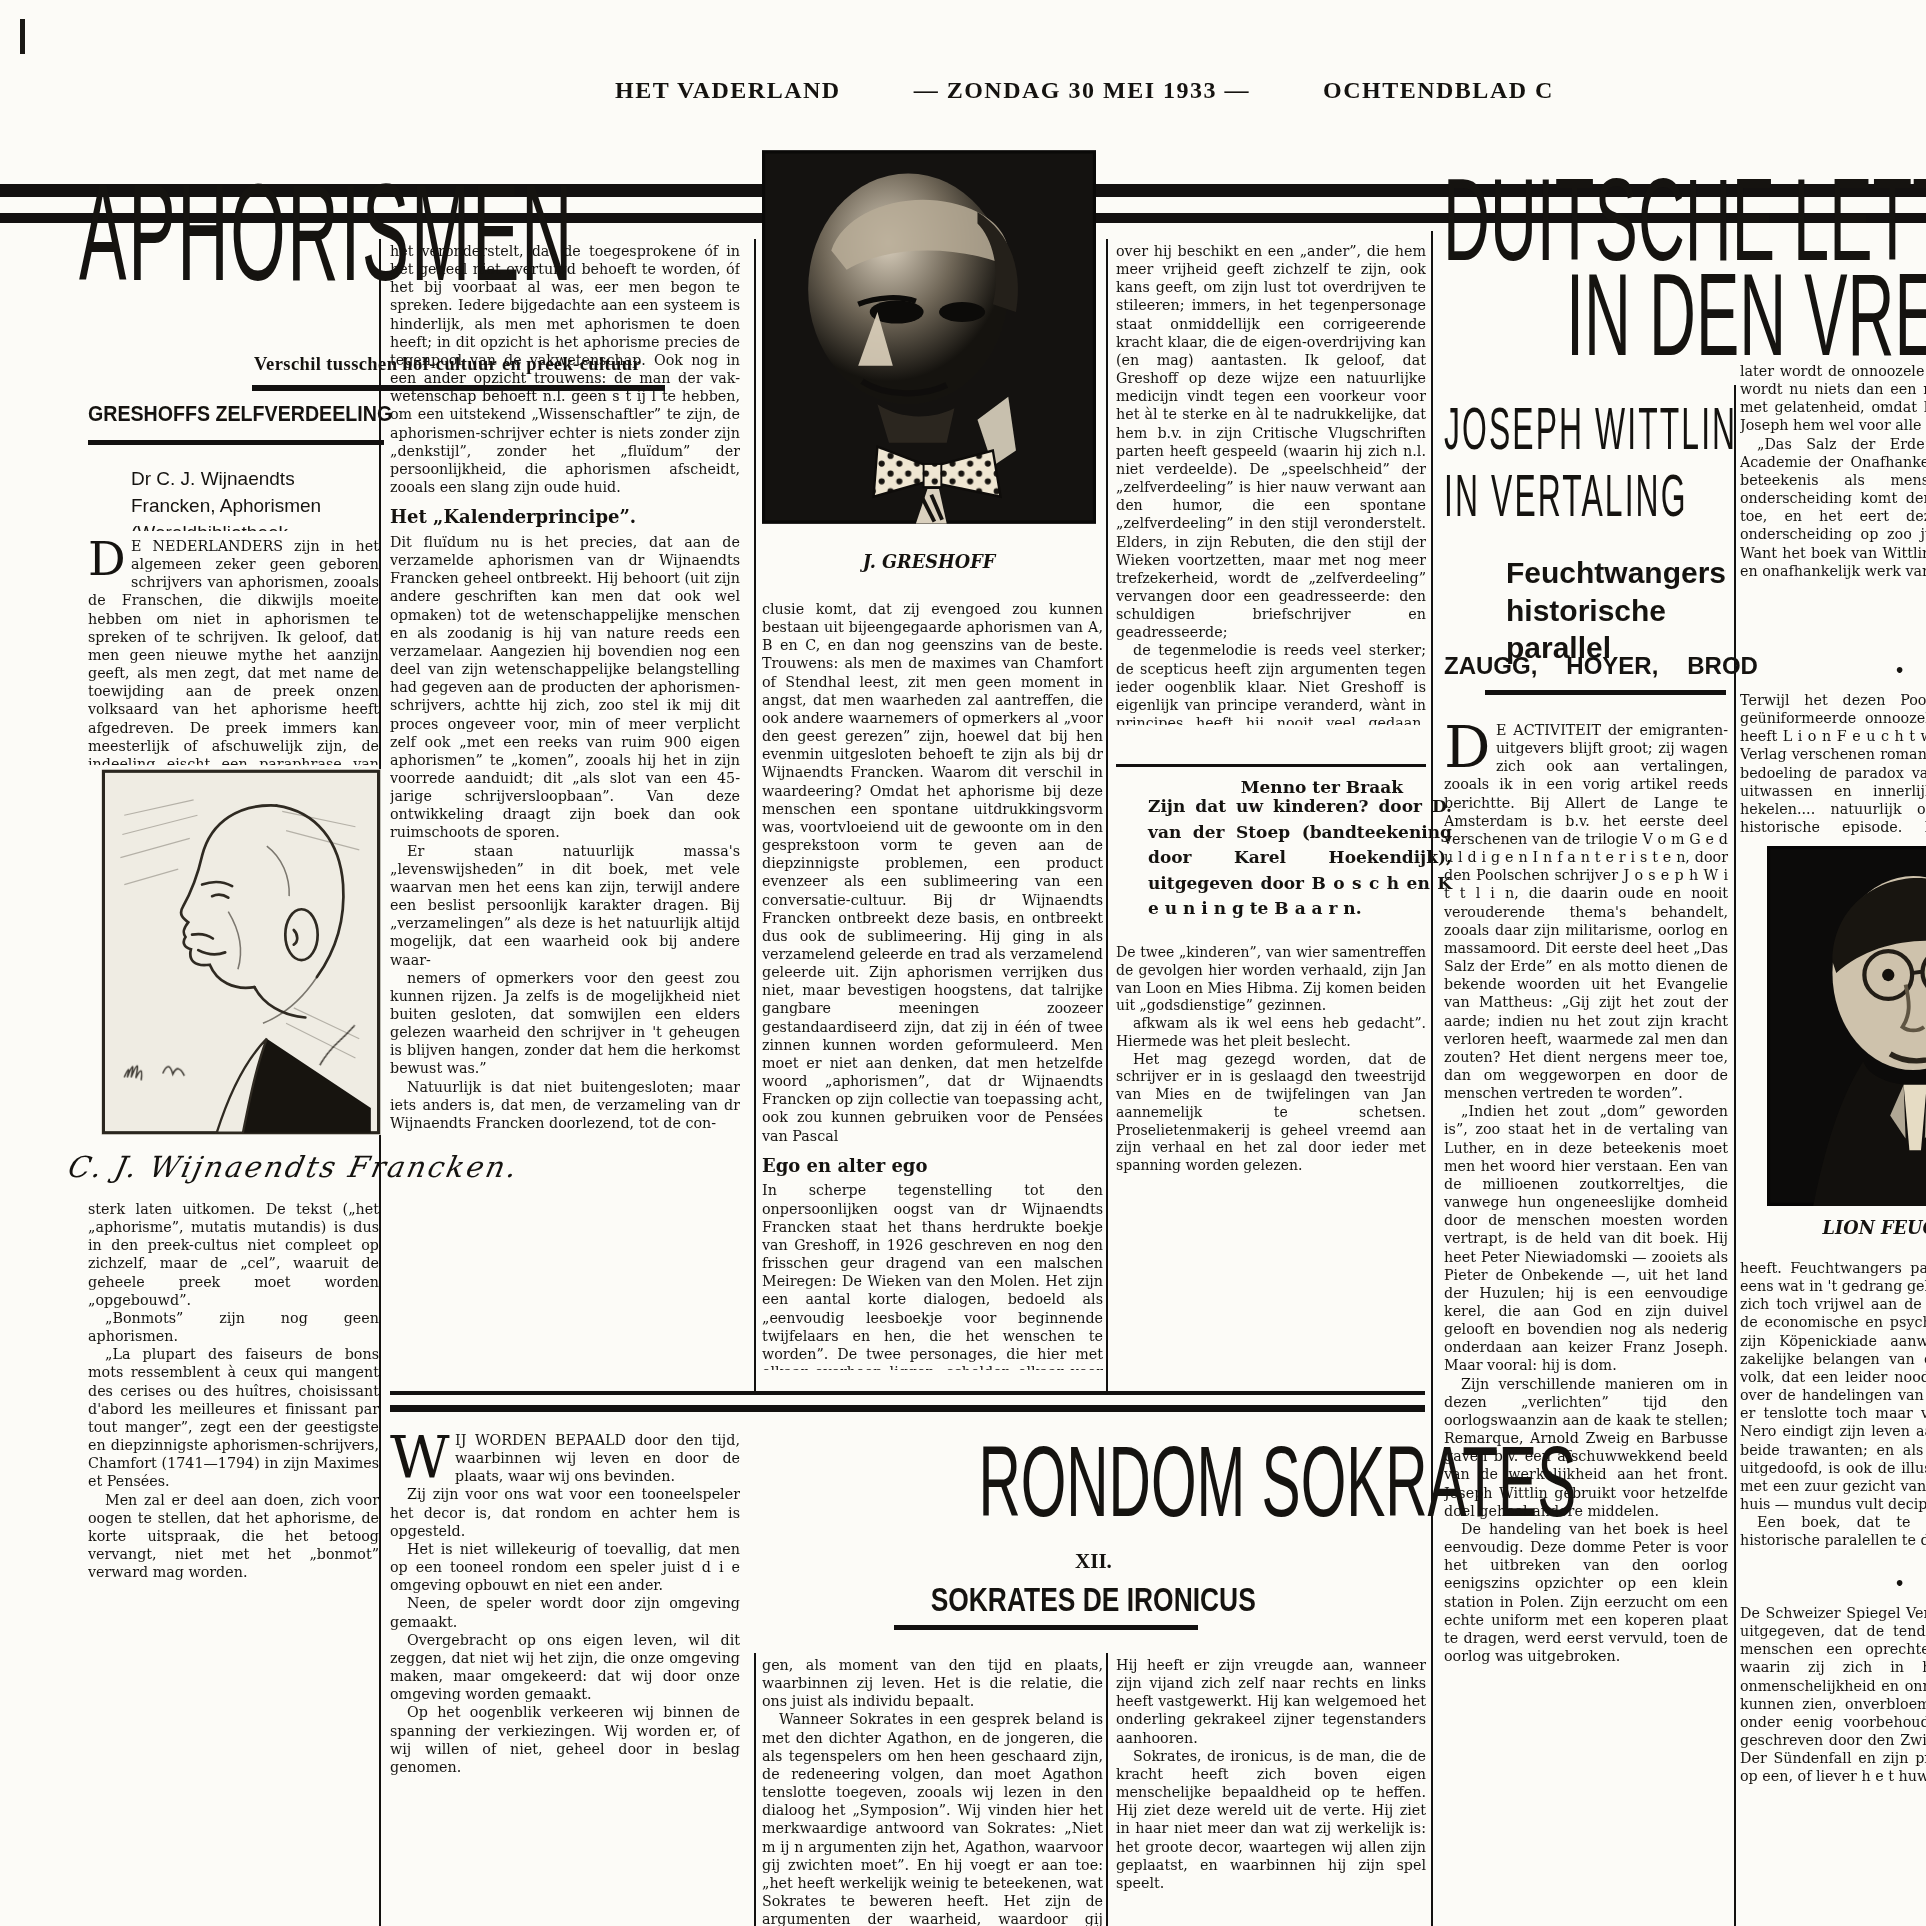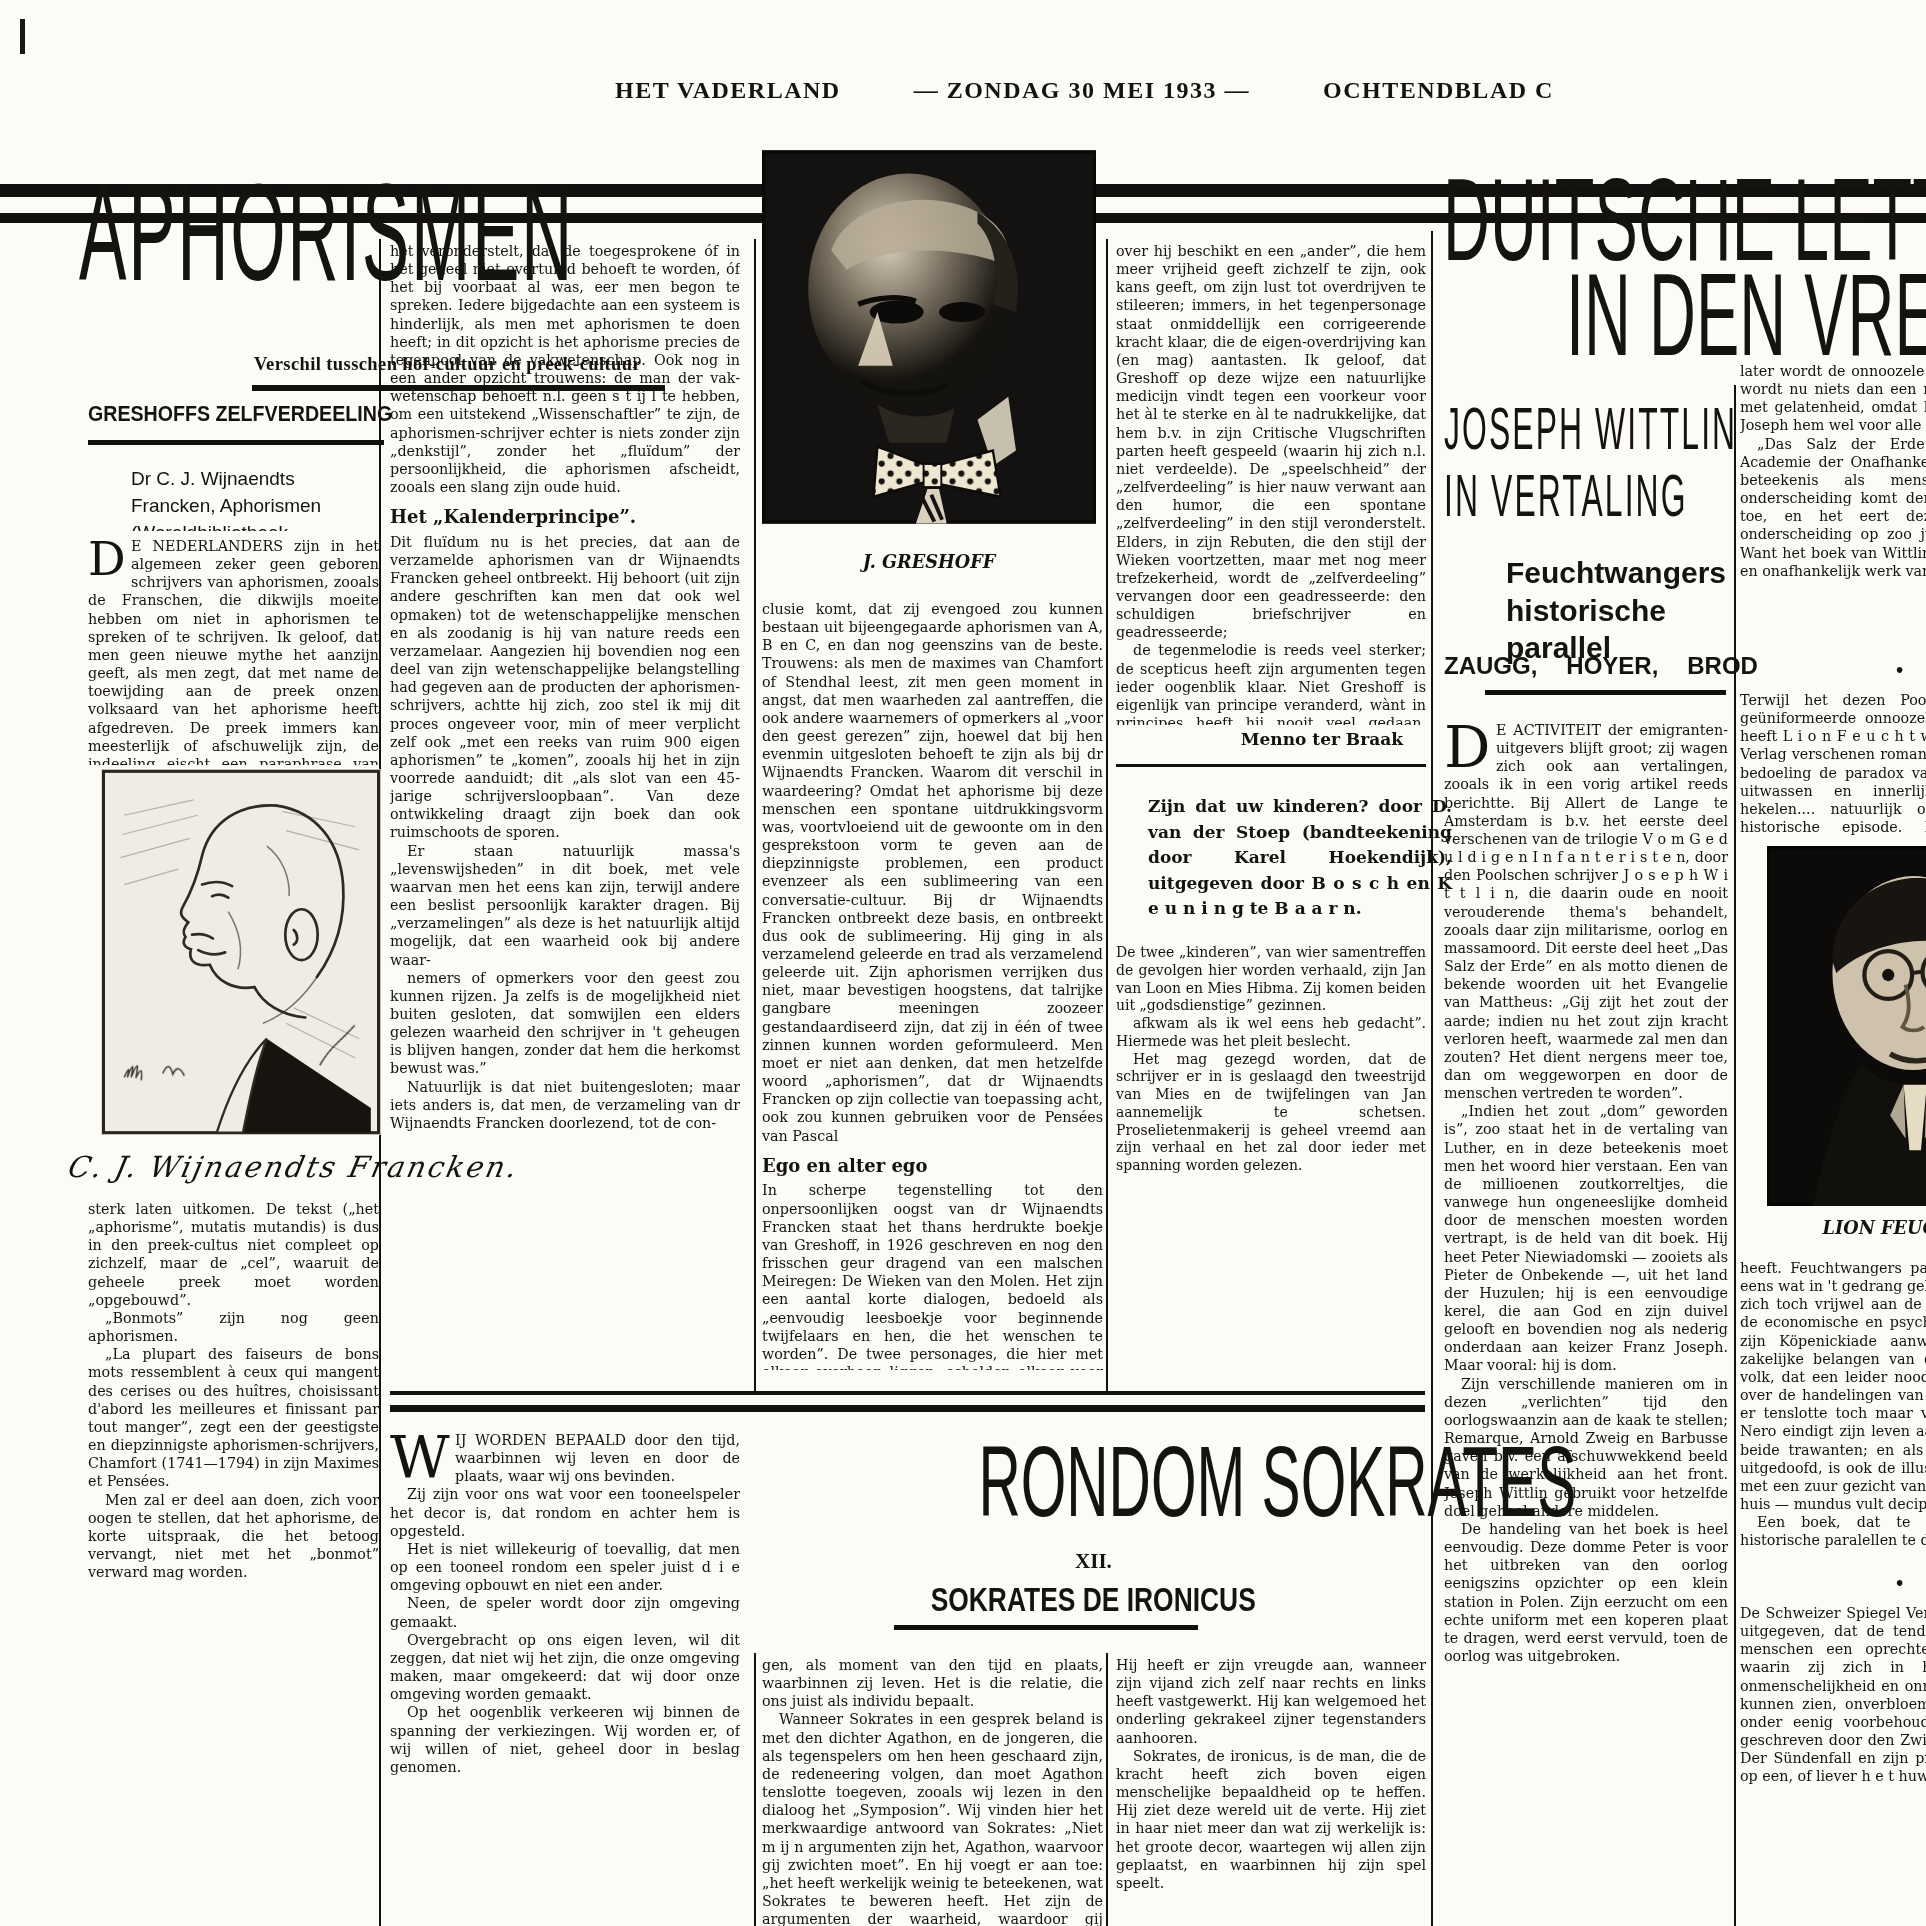--- a/index.html
+++ b/index.html
@@ -32,21 +32,21 @@
   .body{font-size:14.3px;line-height:1.27;text-align:justify;overflow:hidden;}
   .body p{margin:0;text-indent:17px;}
   .body p.first{text-indent:0;}
   .body36{font-size:14px;}
   .crosshead{font-weight:bold;font-size:18px;margin:10px 0 3.9px;text-align:left;}
   .dropcap{float:left;font-size:47px;line-height:.82;padding:3.1px 5.4px 0 0;}
   .dropcap.big{font-size:58px;}
   .biblio{font-family:"Liberation Sans",sans-serif;font-size:19px;line-height:1.42;text-align:left;}
   .biblio p{margin:0 0 10px 0;padding-left:43px;text-indent:0;}
   .photocap{font-weight:bold;font-style:italic;font-size:17.7px;text-align:center;}
-  .sig{font-weight:bold;font-size:17px;}
+  .sig{font-weight:bold;font-size:17px;margin-top:48px;}
   .sep{font-weight:bold;font-size:16px;text-align:center;letter-spacing:13px;}
   .reviewhead{font-weight:bold;font-size:17px;line-height:1.5;text-align:justify;padding-left:32px;}
   .script{font-style:italic;font-size:29px;transform:skewX(-12deg);white-space:nowrap;letter-spacing:2.3px;}
   .photo{position:absolute;overflow:hidden;}
   .artifact{position:absolute;background:#1a1815;}
 </style>
 </head>
 <body>
 
 <div class="page">

